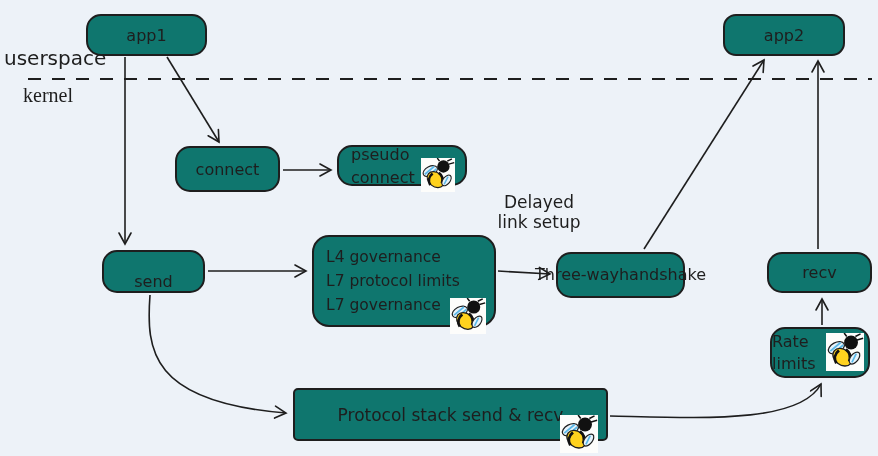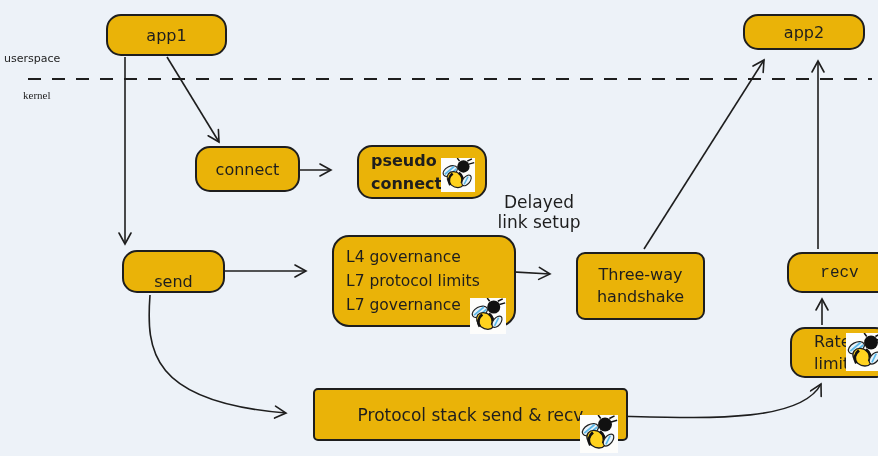--- a/index.html
+++ b/index.html
@@ -7,39 +7,38 @@
     position:relative;
     width:878px;height:456px;
     background:#edf2f8;
     font-family:"DejaVu Sans","Liberation Sans",sans-serif;
     color:#1e1e1e;
     overflow:hidden;
   }
   #edges{position:absolute;left:0;top:0;width:878px;height:456px;}
   .node{
     position:absolute;
-    background:#eab308;
+    background:#0f766e;
     border:2px solid #1e1e1e;
     border-radius:15px;
     display:flex;
     align-items:center;
     justify-content:center;
     font-size:16px;
     box-sizing:border-box;
-    margin-left:20px;
   }
   .node.left-align{
     flex-direction:column;
     align-items:flex-start;
     justify-content:center;
   }
   .node .line{white-space:nowrap;}
   .free-label{
     position:absolute;
-    font-size:11px;
+    font-size:20px;
     line-height:19px;
     white-space:nowrap;
   }
   .annotation{
     position:absolute;
     font-size:17px;
     line-height:20px;
     text-align:center;
     white-space:nowrap;
   }
@@ -74,21 +73,21 @@
   <div class="free-label" style="left:23px;top:86px;font-family:Liberation Serif, serif;">kernel</div>
 
   <div class="node" style="left:86px;top:14px;width:121px;height:42px;">
     <span class="line">app1</span>
   </div>
 
   <div class="node" style="left:175px;top:146px;width:105px;height:46px;">
     <span class="line">connect</span>
   </div>
 
-  <div class="node left-align" style="left:337px;top:145px;width:130px;height:54px;padding-left:12px;line-height:23px;font-weight:bold;">
+  <div class="node left-align" style="left:337px;top:145px;width:130px;height:41px;padding-left:12px;line-height:23px;">
     <span class="line">pseudo</span>
     <span class="line">connect</span>
     <span class="bee" style="right:10px;top:11px;">
       <svg width="34" height="34" viewBox="0 0 44 44">
         <rect x="0" y="0" width="44" height="44" fill="#fdfdfb"></rect>
         <ellipse cx="12" cy="17" rx="10" ry="6" transform="rotate(-28 12 17)" fill="#e8f4fb" stroke="#1e1e1e" stroke-width="1.4"></ellipse>
         <path d="M5,21 L17,11 M8,24 L20,14" stroke="#5bb8e8" stroke-width="2.2" fill="none"></path>
         <ellipse cx="19" cy="28" rx="12" ry="9" transform="rotate(38 19 28)" fill="#ffd21e" stroke="#1e1e1e" stroke-width="1.6"></ellipse>
         <path d="M12,35 C9,30 10,24 15,20 M27,33 C29,27 27,22 23,19" stroke="#111" stroke-width="3.4" fill="none"></path>
         <ellipse cx="33" cy="29" rx="8" ry="4.6" transform="rotate(-52 33 29)" fill="#e8f4fb" stroke="#1e1e1e" stroke-width="1.4"></ellipse>
@@ -115,34 +114,34 @@
         <ellipse cx="19" cy="28" rx="12" ry="9" transform="rotate(38 19 28)" fill="#ffd21e" stroke="#1e1e1e" stroke-width="1.6"></ellipse>
         <path d="M12,35 C9,30 10,24 15,20 M27,33 C29,27 27,22 23,19" stroke="#111" stroke-width="3.4" fill="none"></path>
         <ellipse cx="33" cy="29" rx="8" ry="4.6" transform="rotate(-52 33 29)" fill="#e8f4fb" stroke="#1e1e1e" stroke-width="1.4"></ellipse>
         <path d="M30,34 L35,24" stroke="#5bb8e8" stroke-width="2" fill="none"></path>
         <circle cx="29" cy="11" r="8" fill="#111"></circle>
         <path d="M34,4 L40,1 M36,8 L43,6 M24,4 L21,0" stroke="#111" stroke-width="1.8" fill="none"></path>
       </svg>
     </span>
   </div>
 
-  <div class="node" style="left:556px;top:252px;width:129px;height:68px;flex-direction:column;line-height:22px;border-radius:9px;">
+  <div class="node" style="left:556px;top:252px;width:129px;height:46px;line-height:22px;">
     <span class="line">Three-way</span>
     <span class="line">handshake</span>
   </div>
 
-  <div class="node" style="left:723px;top:14px;width:122px;height:36px;">
+  <div class="node" style="left:723px;top:14px;width:122px;height:42px;border-radius:13px;">
     <span class="line">app2</span>
   </div>
 
-  <div class="node" style="left:767px;top:252px;width:105px;height:41px;font-family:Liberation Mono, monospace;">
+  <div class="node" style="left:767px;top:252px;width:105px;height:41px;">
     <span class="line">recv</span>
   </div>
 
-  <div class="node left-align" style="left:770px;top:327px;width:100px;height:51px;padding-left:22px;line-height:22px;">
+  <div class="node left-align" style="left:770px;top:327px;width:100px;height:51px;padding-left:0;line-height:22px;">
     <span class="line">Rate</span>
     <span class="line">limits</span>
     <span class="bee" style="right:4px;top:4px;">
       <svg width="38" height="38" viewBox="0 0 44 44">
         <rect x="0" y="0" width="44" height="44" fill="#fdfdfb"></rect>
         <ellipse cx="12" cy="17" rx="10" ry="6" transform="rotate(-28 12 17)" fill="#e8f4fb" stroke="#1e1e1e" stroke-width="1.4"></ellipse>
         <path d="M5,21 L17,11 M8,24 L20,14" stroke="#5bb8e8" stroke-width="2.2" fill="none"></path>
         <ellipse cx="19" cy="28" rx="12" ry="9" transform="rotate(38 19 28)" fill="#ffd21e" stroke="#1e1e1e" stroke-width="1.6"></ellipse>
         <path d="M12,35 C9,30 10,24 15,20 M27,33 C29,27 27,22 23,19" stroke="#111" stroke-width="3.4" fill="none"></path>
         <ellipse cx="33" cy="29" rx="8" ry="4.6" transform="rotate(-52 33 29)" fill="#e8f4fb" stroke="#1e1e1e" stroke-width="1.4"></ellipse>

